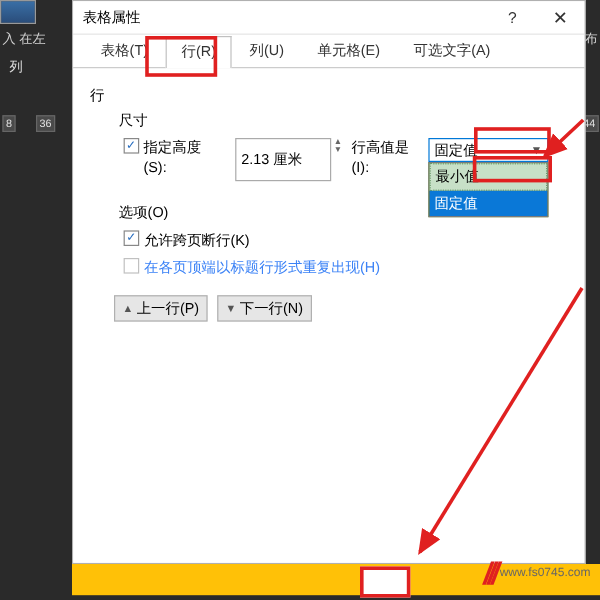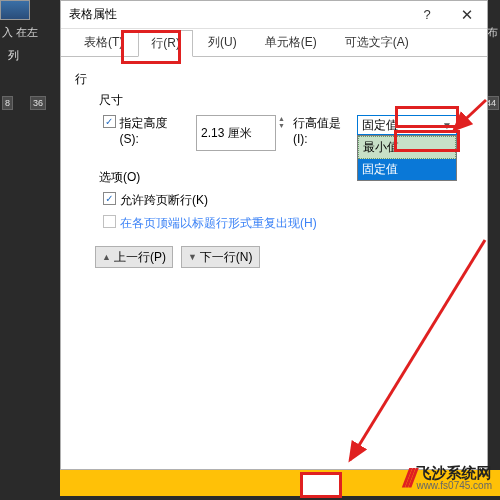--- a/index.html
+++ b/index.html
@@ -169,16 +169,15 @@
   <line x1="486" y1="100" x2="454" y2="130" stroke="#e02020" stroke-width="3" marker-end="url(#ah)"></line>
   <line x1="485" y1="240" x2="350" y2="460" stroke="#e02020" stroke-width="3" marker-end="url(#ah)"></line>
 </svg>
 
 <div class="yellow-strip"></div>
 <div class="bottom-box"></div>
 
 <div class="watermark">
   <div class="wm-symbol">///</div>
   <div class="wm-text">
-    <div class="t1">飞沙系统网</div>
     <div class="t2">www.fs0745.com</div>
   </div>
 </div>
 
 </body></html>

